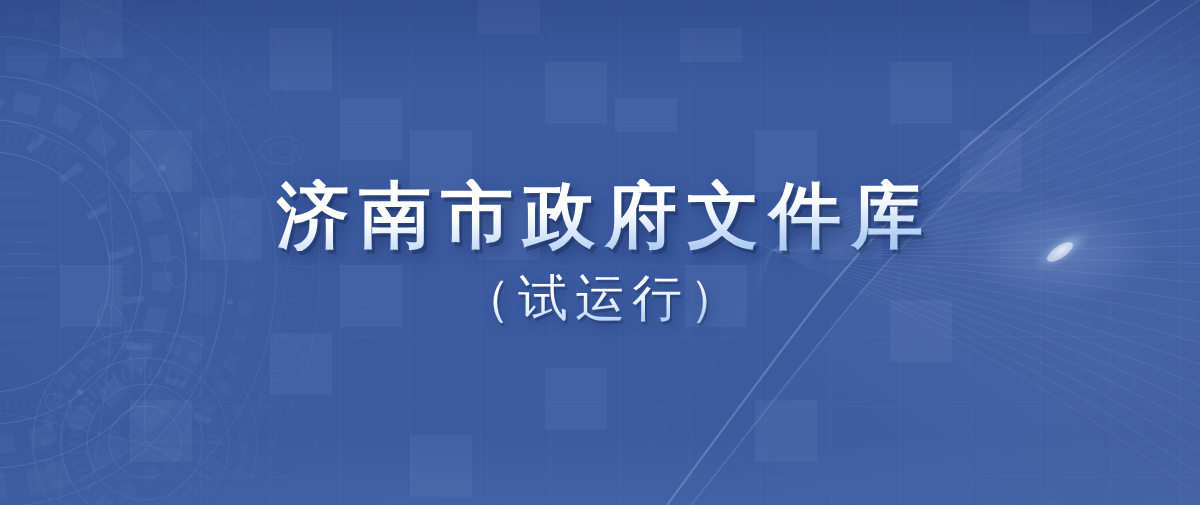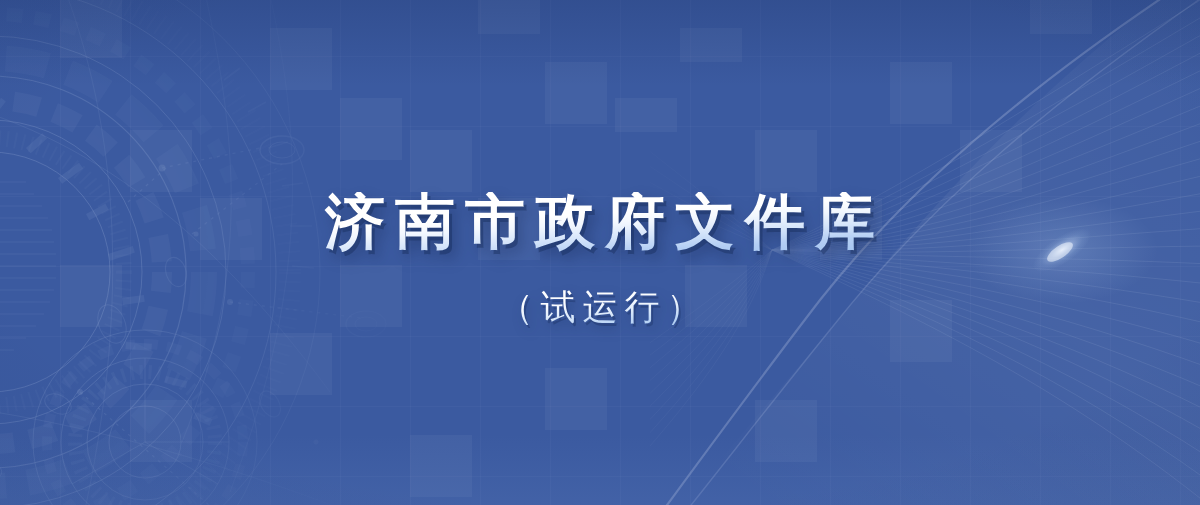--- a/index.html
+++ b/index.html
@@ -100,23 +100,23 @@
     justify-content: center;
     z-index: 40;
   }
 
   .title-wrap {
     position: relative;
     margin-top: -4px;
   }
 
   .banner-title {
-    margin: 16px;
-    font-family: Liberation Serif, serif;
-    font-size: 60px;
+    margin: 0;
+    font-family: Liberation Sans, sans-serif;
+    font-size: 72px;
     font-weight: 700;
     line-height: 1.0;
     letter-spacing: 10px;
     text-indent: 10px;
     white-space: nowrap;
     background: linear-gradient(177deg,
       #ffffff 0%,
       #ffffff 40%,
       #f2f7fe 52%,
       #d4e4fa 68%,
@@ -127,21 +127,21 @@
     color: transparent;
     -webkit-text-fill-color: transparent;
     filter:
       drop-shadow(3px 4px 0px rgba(22,42,88,0.42))
       drop-shadow(5px 7px 7px rgba(16,32,72,0.35));
   }
 
   .banner-subtitle {
     margin: 22px 0 0 0;
     font-family: "DejaVu Sans", "Liberation Sans", sans-serif;
-    font-size: 35px;
+    font-size: 50px;
     font-weight: 400;
     line-height: 1.0;
     letter-spacing: 7px;
     text-indent: 7px;
     white-space: nowrap;
     background: linear-gradient(175deg,
       #ffffff 0%,
       #fafcff 38%,
       #e2eefc 58%,
       #bcd6f6 80%,

